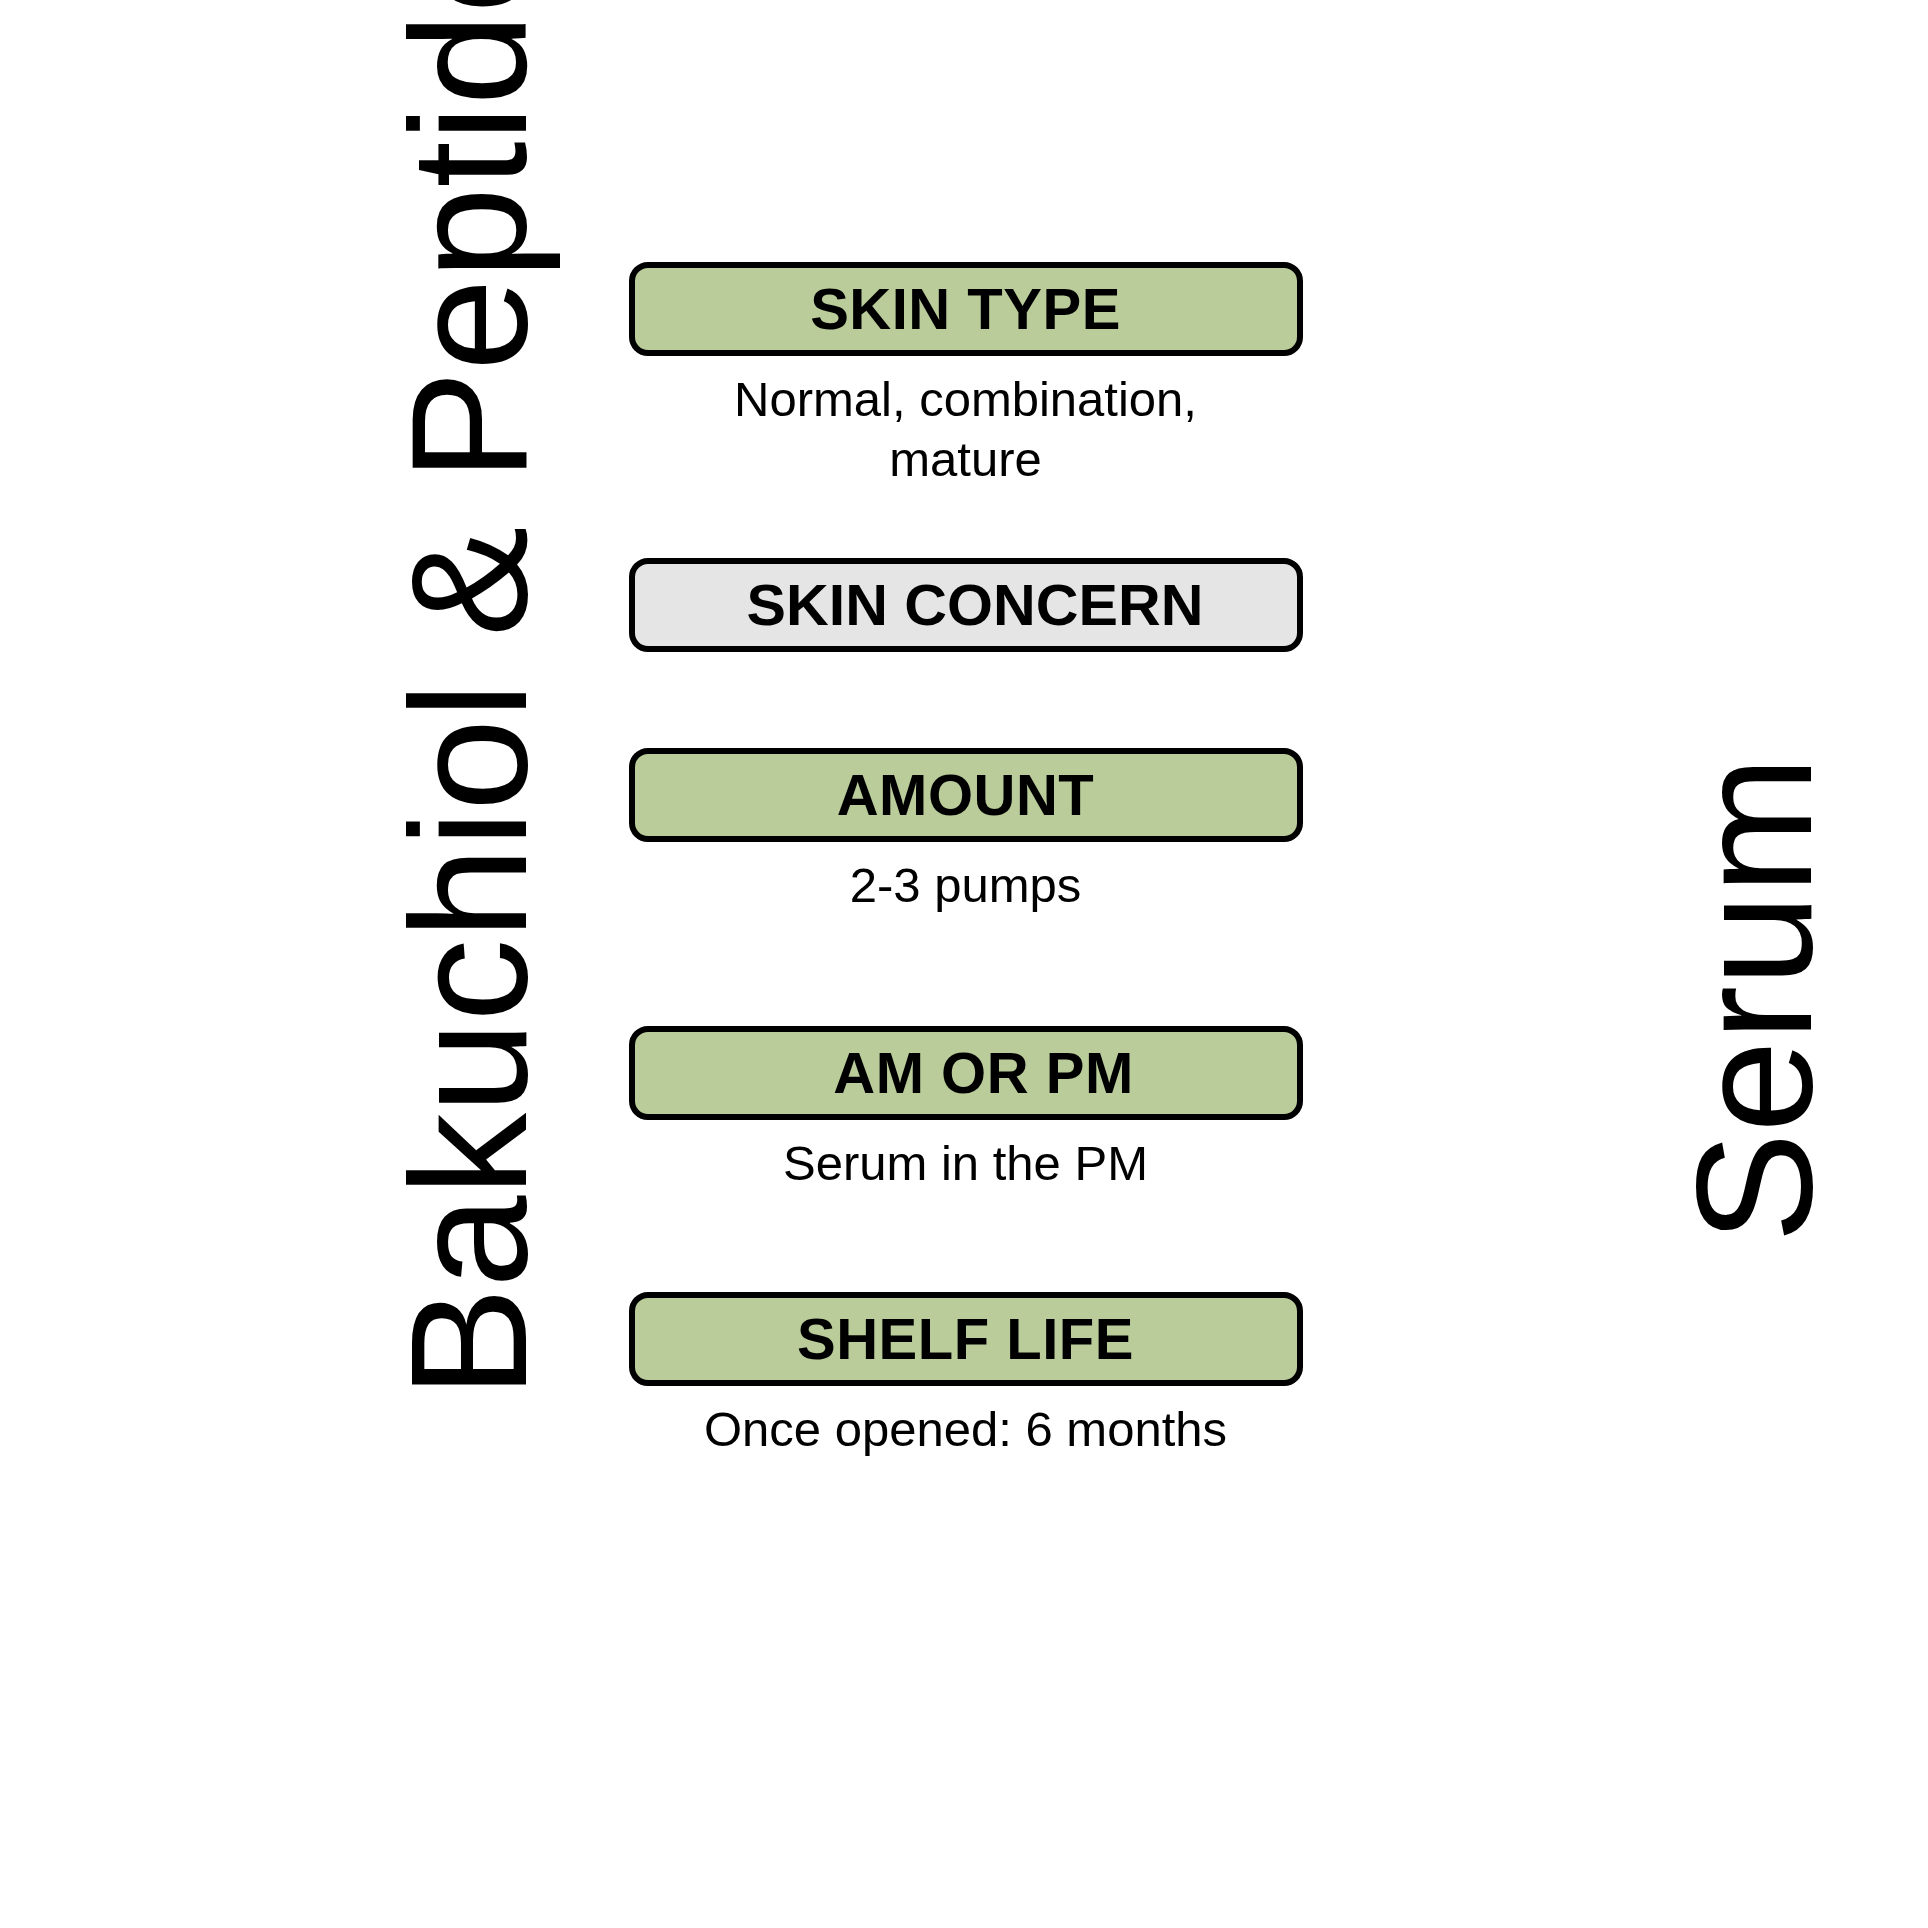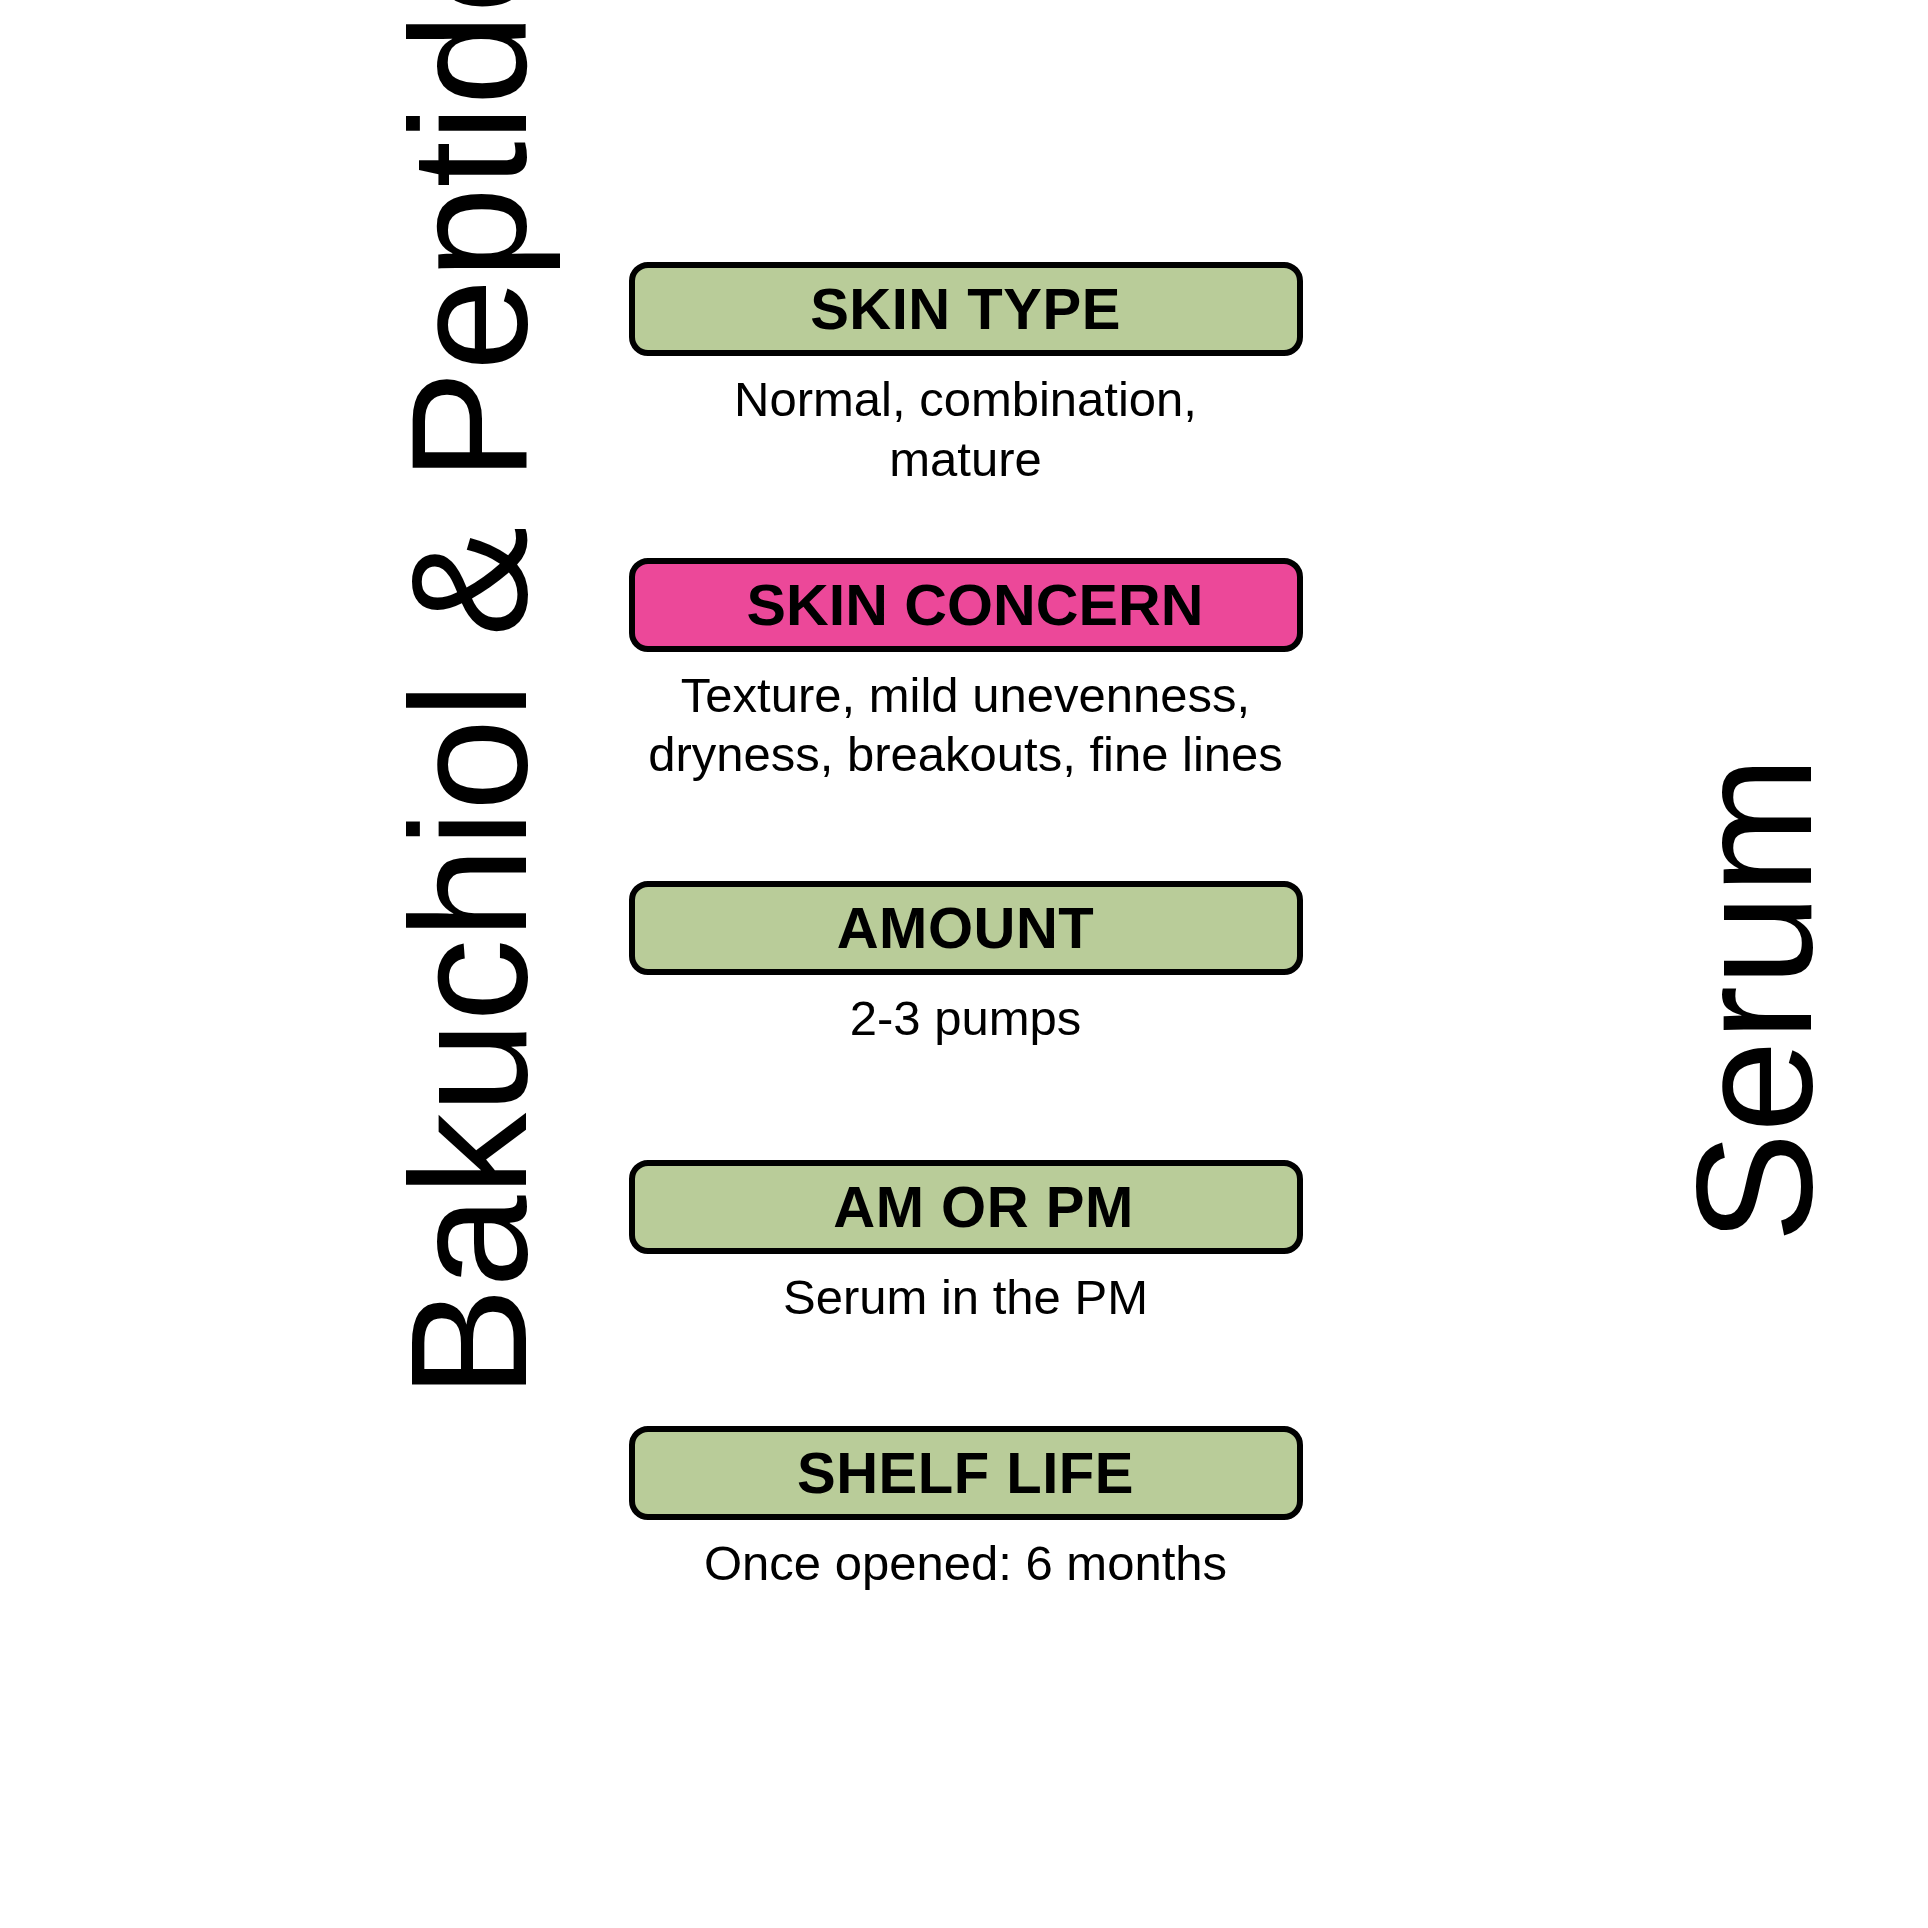--- a/index.html
+++ b/index.html
@@ -130,25 +130,23 @@
       <div class="pill" style="background: rgb(185, 204, 153); border-color: rgb(0, 0, 0);">
         <span class="pill-label">SKIN TYPE</span>
       </div>
       <div class="section-body">Normal, combination,
 mature</div>
     </div>
 
     <div class="gap-a"></div>
 
     <div class="section">
-      <div class="pill" style="background: #ec4899; border-color: rgb(0, 0, 0); padding-left: 18px;">
+      <div class="pill" style="background: #e5e5e5; border-color: rgb(0, 0, 0); padding-left: 18px;">
         <span class="pill-label wide">SKIN CONCERN</span>
       </div>
-      <div class="section-body">Texture, mild unevenness,
-dryness, breakouts, fine lines</div>
     </div>
 
     <div class="gap-b"></div>
 
     <div class="section">
       <div class="pill" style="background: rgb(185, 204, 153); border-color: rgb(0, 0, 0); margin-top: 40px;">
         <span class="pill-label">AMOUNT</span>
       </div>
       <div class="section-body">2-3 pumps</div>
     </div>

